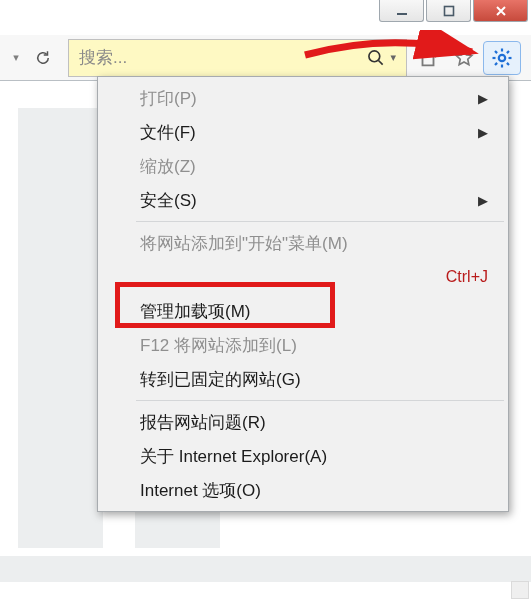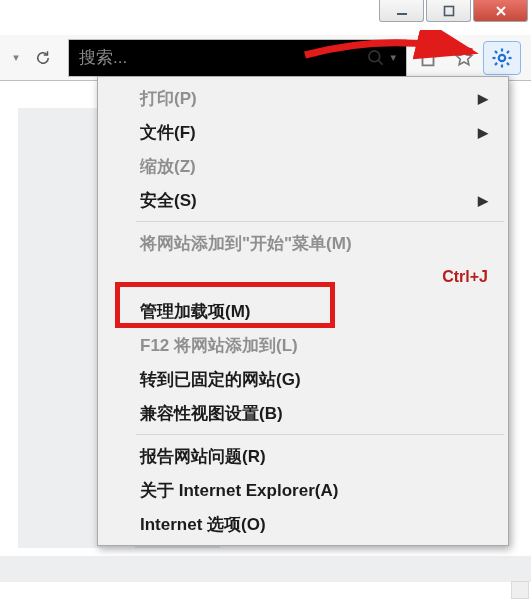--- a/index.html
+++ b/index.html
@@ -71,21 +71,21 @@
       height: 30px;
       display:flex;
       align-items:center;
       justify-content:center;
       color:#555;
     }
     .search-box {
       flex: 1;
       height: 38px;
       border: 1px solid #c0c0c0;
-      background: #000000;
+      background: #fef9c3;
       display: flex;
       align-items: center;
       padding: 0 10px;
       margin: 0 4px;
     }
     .search-placeholder {
       color: #8a8a8a;
       font-size: 17px;
       flex: 1;
     }
@@ -157,21 +157,20 @@
     
     .context-menu {
       position: absolute;
       top: 76px;
       left: 97px;
       width: 412px;
       background: #f1f1f1;
       border: 1px solid #a7abaf;
       box-shadow: 2px 3px 8px rgba(0,0,0,0.35);
       padding: 4px 2px;
-      font-weight: bold;
     }
     .menu-item {
       height: 34px;
       display:flex;
       align-items:center;
       padding: 0 18px 0 40px;
       font-size: 17px;
       color:#1b1b1b;
       position:relative;
     }
@@ -329,23 +328,20 @@
   </div>
   <div class="menu-item">
     <span>管理加载项(M)</span>
   </div>
   <div class="menu-item disabled">
     <span>F12 将网站添加到(L)</span>
   </div>
   <div class="menu-item">
     <span>转到已固定的网站(G)</span>
   </div>
-  <div class="menu-item">
-    <span>兼容性视图设置(B)</span>
-  </div>
 
   <div class="menu-sep"></div>
 
   <div class="menu-item">
     <span>报告网站问题(R)</span>
   </div>
   <div class="menu-item">
     <span>关于 Internet Explorer(A)</span>
   </div>
   <div class="menu-item">

